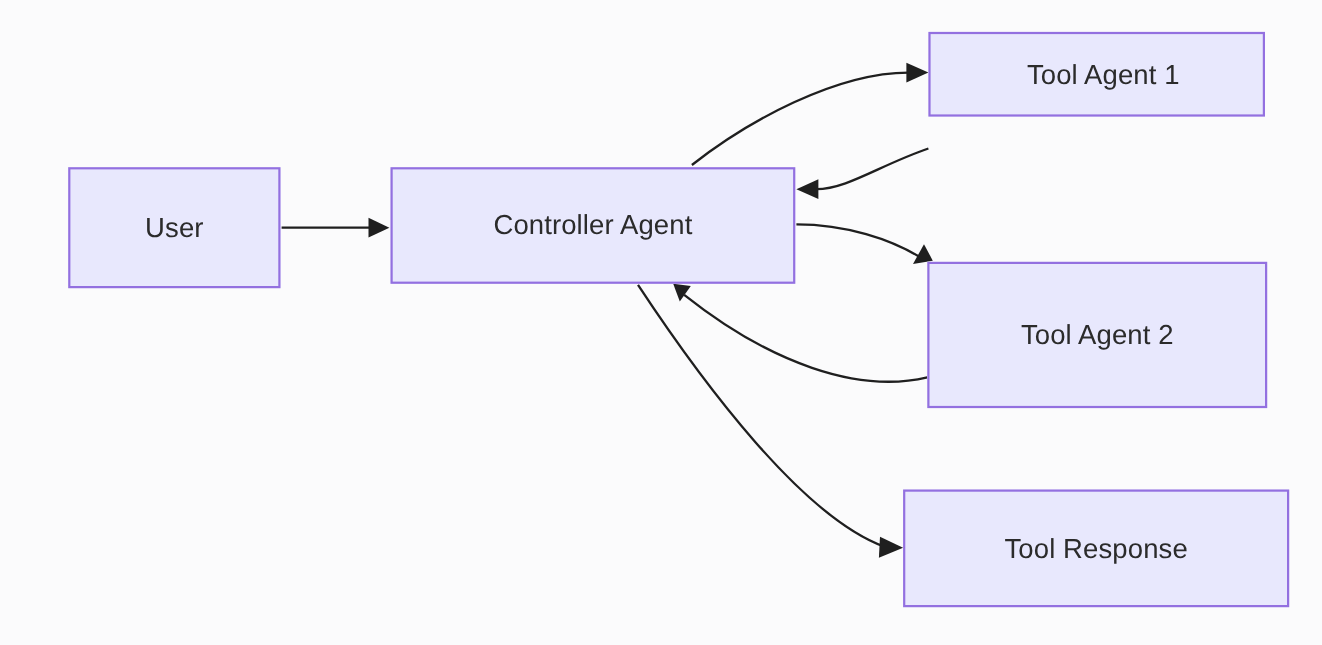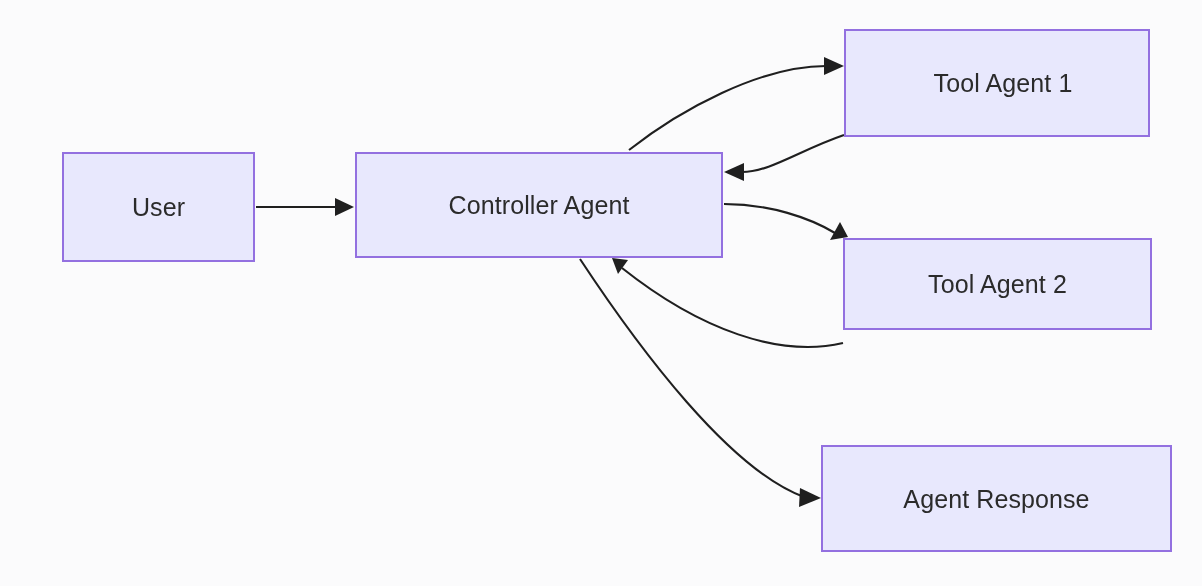--- a/index.html
+++ b/index.html
@@ -97,25 +97,25 @@
   </svg>
 
   <div class="node" style="left:355px; top:152px; width:368px; height:106px;">
     <span class="node-label">Controller Agent</span>
   </div>
 
   <div class="node" style="left:62px; top:152px; width:193px; height:110px;">
     <span class="node-label">User</span>
   </div>
 
-  <div class="node" style="left:844px; top:29px; width:306px; height:108px;padding-left:12px;">
+  <div class="node" style="left:844px; top:29px; width:306px; height:77px;padding-left:12px;">
     <span class="node-label">Tool Agent 1</span>
   </div>
 
-  <div class="node" style="left:843px; top:238px; width:309px; height:92px;">
+  <div class="node" style="left:843px; top:238px; width:309px; height:133px;">
     <span class="node-label">Tool Agent 2</span>
   </div>
 
   <div class="node" style="left:821px; top:445px; width:351px; height:107px;">
-    <span class="node-label">Agent Response</span>
+    <span class="node-label">Tool Response</span>
   </div>
 
 </div>
 
 </body></html>

